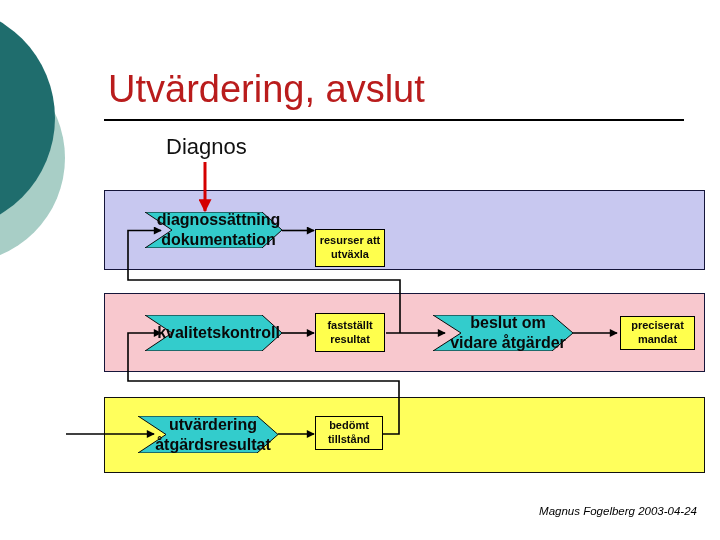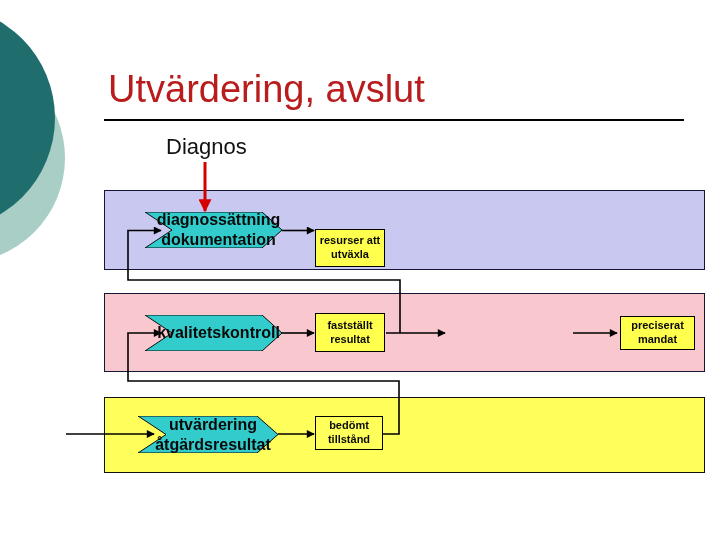--- a/index.html
+++ b/index.html
@@ -92,33 +92,43 @@
     </svg>
     <div class="chev-label">
       <span>kvalitetskontroll</span>
       <span></span>
     </div>
   </div>
   <div class="ybox" style="left:315px;top:313px;width:70px;height:39px;">
     <span>fastställt</span>
     <span>resultat</span>
   </div>
+  <div class="chev" style="left:433px;top:315px;width:140px;height:36px;">
+    <svg width="140" height="36">
+      <polygon points="0,0 119,0 140,18 119,36 0,36 28,18" fill="#33cccc" stroke="#0a0a0a" stroke-width="1"></polygon>
+    </svg>
+    <div class="chev-label">
+      <span>beslut om</span>
+      <span>vidare åtgärder</span>
+    </div>
+  </div>
   <div class="ybox" style="left:620px;top:316px;width:75px;height:34px;">
     <span>preciserat</span>
     <span>mandat</span>
   </div>
 
   <div class="chev" style="left:138px;top:416px;width:140px;height:37px;">
     <svg width="140" height="37">
       <polygon points="0,0 119,0 140,18.5 119,37 0,37 28,18.5" fill="#33cccc" stroke="#0a0a0a" stroke-width="1"></polygon>
     </svg>
     <div class="chev-label">
       <span>utvärdering</span>
       <span>åtgärdsresultat</span>
     </div>
   </div>
   <div class="ybox" style="left:315px;top:416px;width:68px;height:34px;background:#ffff5c;">
     <span>bedömt</span>
     <span>tillstånd</span>
   </div>
 
+  <div class="footer">Magnus Fogelberg 2003-04-24</div>
 
 </div>
 
 </body></html>

